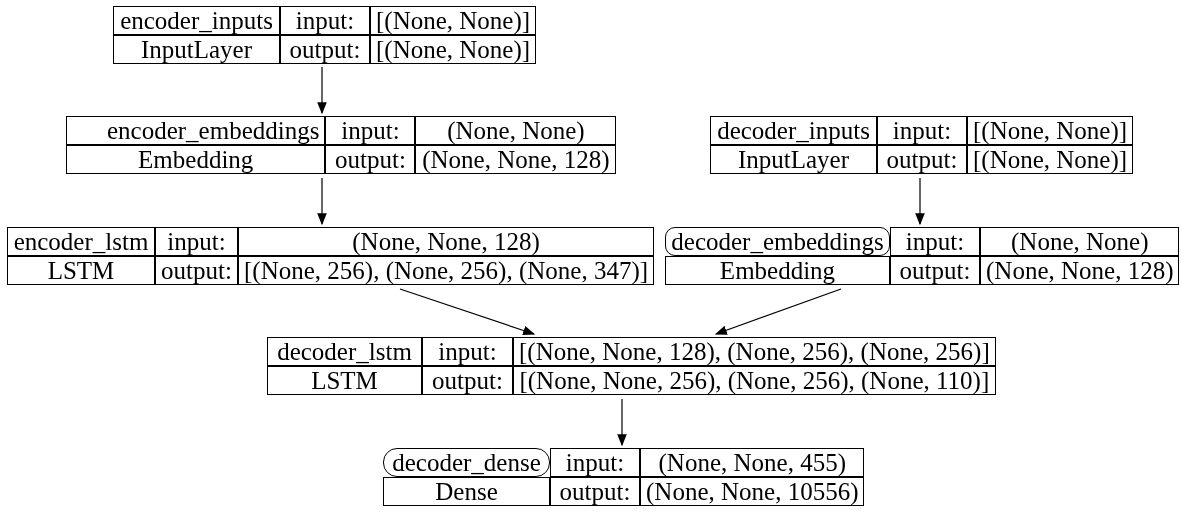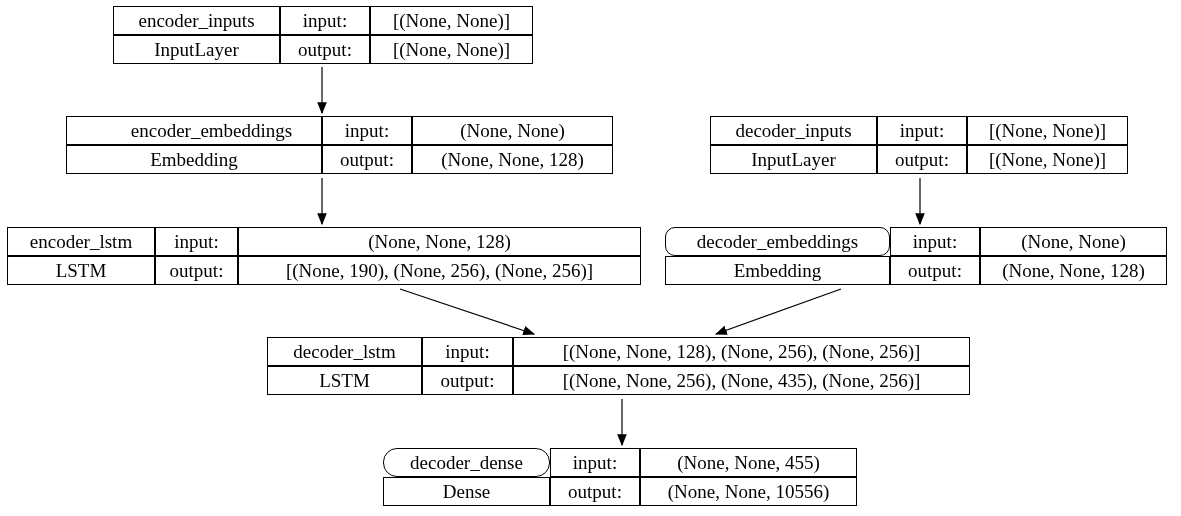--- a/index.html
+++ b/index.html
@@ -20,21 +20,21 @@
     position: absolute;
     border-collapse: separate;
     border-spacing: 0;
     table-layout: fixed;
     background: #ffffff;
   }
   table.node td {
     border: 1px solid #000000;
     height: 27px;
     padding: 0 5px;
-    font-size: 19px;
+    font-size: 25px;
     line-height: 27px;
     text-align: center;
     white-space: nowrap;
     overflow: hidden;
   }
   svg.edges {
     position: absolute;
     left: 0;
     top: 0;
     pointer-events: none;
@@ -82,21 +82,21 @@
   <table class="node" style="left:7px; top:227px;">
     <tbody>
         <tr>
       <td style="width:136px;margin-left:18px;">encoder_lstm</td>
       <td style="width:71px;">input:</td>
       <td style="width:391px;">(None, None, 128)</td>
     </tr>
     <tr>
       <td>LSTM</td>
       <td>output:</td>
-      <td>[(None, 190), (None, 256), (None, 256)]</td>
+      <td>[(None, 256), (None, 256), (None, 347)]</td>
     </tr>
   </tbody>
     </table>
 
   <table class="node" style="left:710px; top:116px;">
     <tbody>
         <tr>
       <td style="width:155px;">decoder_inputs</td>
       <td style="width:78px;">input:</td>
       <td style="width:149px;">[(None, None)]</td>
@@ -127,21 +127,21 @@
   <table class="node" style="left:267px; top:337px;">
     <tbody>
         <tr>
       <td style="width:143px;">decoder_lstm</td>
       <td style="width:79px;">input:</td>
       <td style="width:445px;text-align:center;">[(None, None, 128), (None, 256), (None, 256)]</td>
     </tr>
     <tr>
       <td>LSTM</td>
       <td>output:</td>
-      <td>[(None, None, 256), (None, 435), (None, 256)]</td>
+      <td>[(None, None, 256), (None, 256), (None, 110)]</td>
     </tr>
   </tbody>
     </table>
 
   <table class="node" style="left:383px; top:448px;">
     <tbody>
         <tr>
       <td style="width:155px;border-radius:14px;">decoder_dense</td>
       <td style="width:78px;">input:</td>
       <td style="width:205px;">(None, None, 455)</td>

